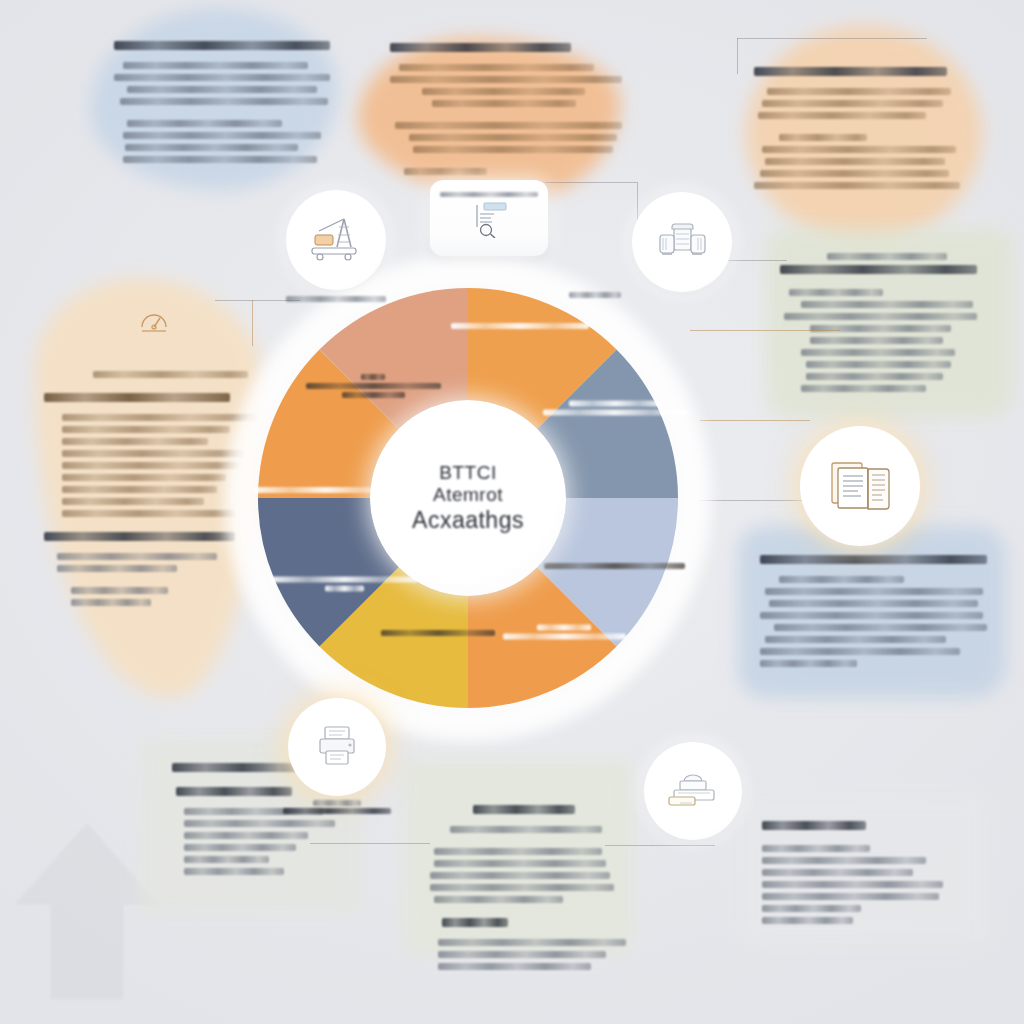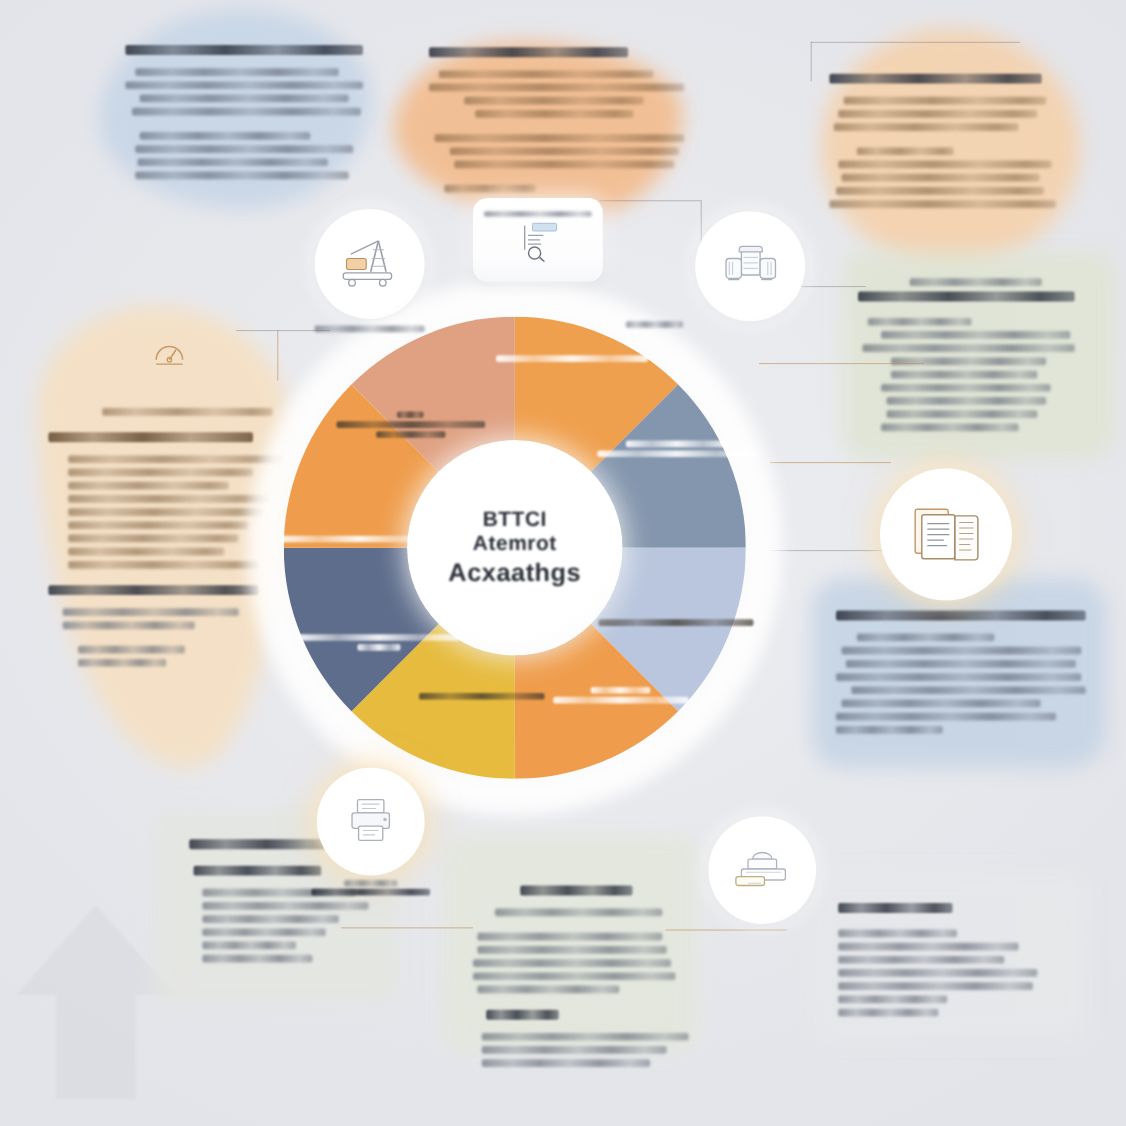--- a/index.html
+++ b/index.html
@@ -137,21 +137,21 @@
     left: 112px; top: 112px;
     width: 196px; height: 196px;
     border-radius: 50%;
     background: radial-gradient(circle at 46% 40%, #ffffff 0%, #ffffff 62%, #f7f7f8 100%);
     box-shadow: 0 0 26px rgba(255,255,255,.95), 0 2px 10px rgba(80,80,90,.10);
     display: flex; flex-direction: column;
     align-items: center; justify-content: center;
     z-index: 9;
   }
   #hub .hubline {
-    font-weight: 700;
+    font-weight: 400;
     color: #2b2f38;
     letter-spacing: .5px;
     filter: blur(.9px);
     text-align: center;
     line-height: 1.18;
   }
   #hub .h1 { font-size: 19px; }
   #hub .h2 { font-size: 19px; }
   #hub .h3 { font-size: 23px; }
 

